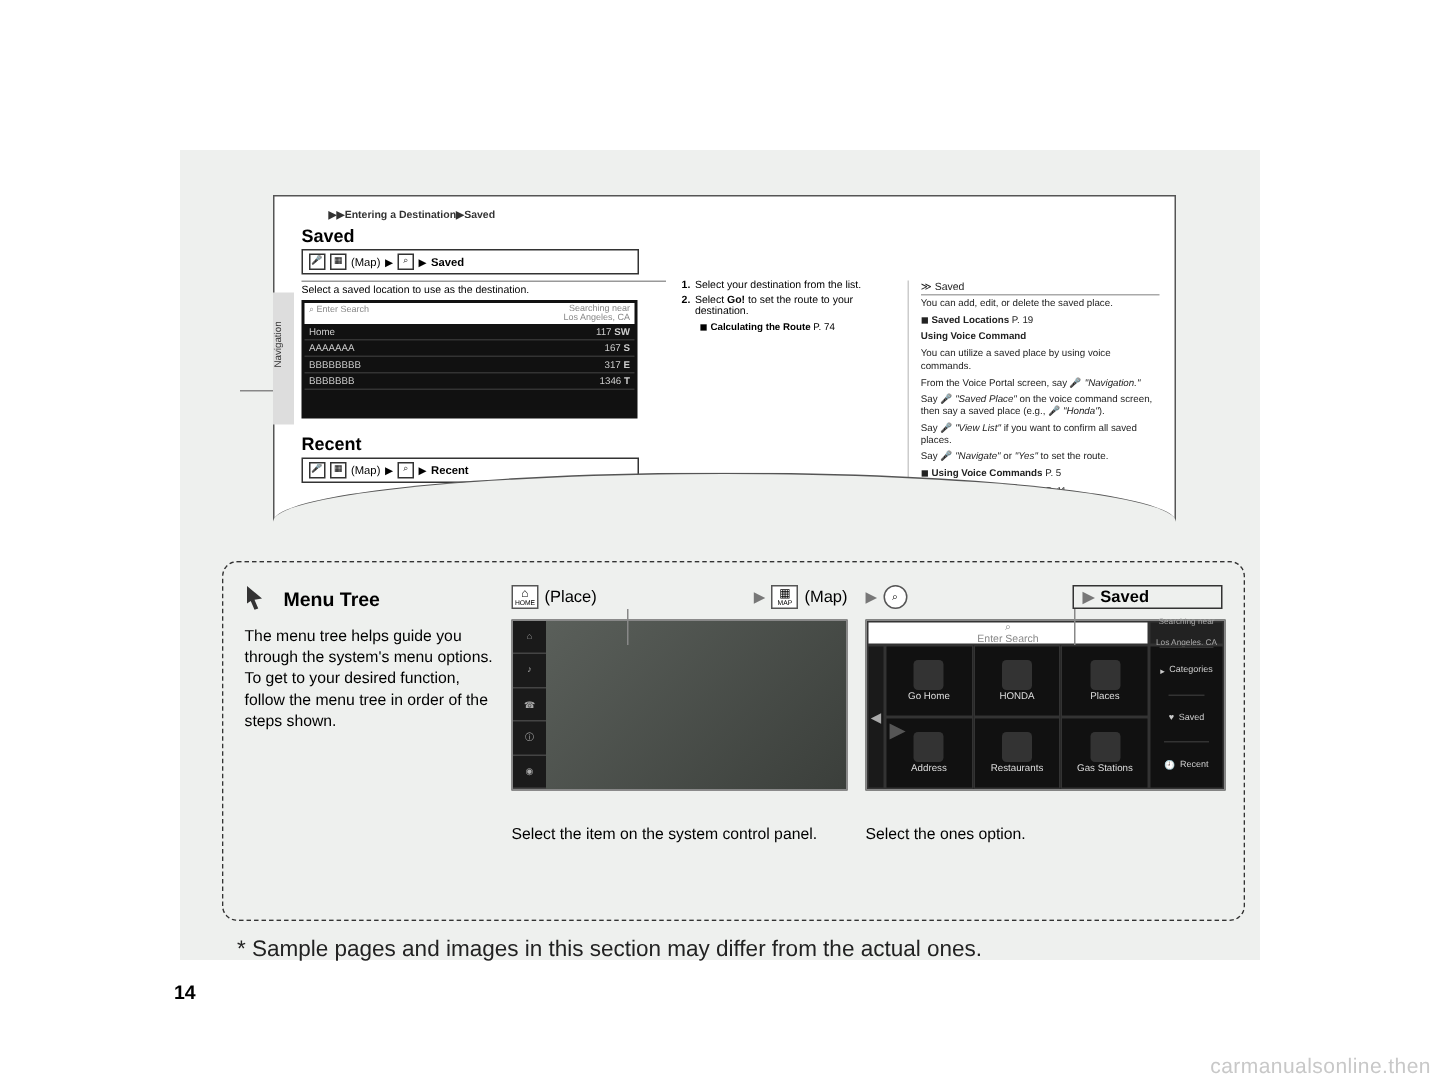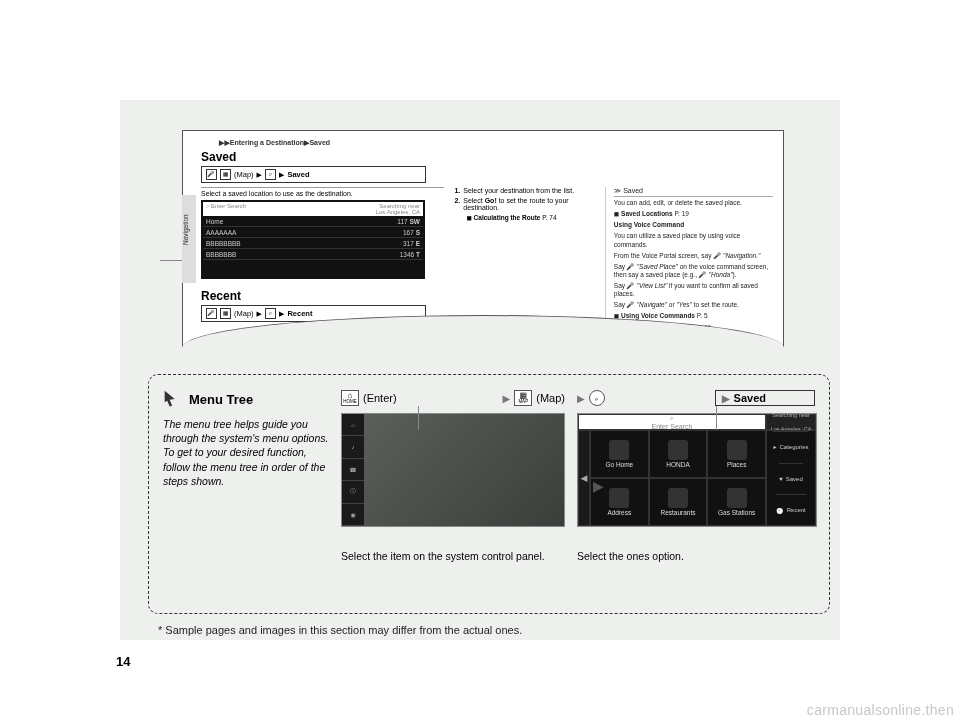--- a/index.html
+++ b/index.html
@@ -162,21 +162,21 @@
     gap: 12px;
   }
   .col1 { width: 210px; }
   .mt-head {
     display:flex; align-items:center; gap:6px; margin-bottom:8px;text-align:right;
   }
   .mt-icon {
     width: 20px; height:20px;
   }
   .mt-title { font-weight:bold; font-size:13px; }
-  .mt-text { font-size: 10.5px; line-height:1.35;font-style:italic; }
+  .mt-text { font-size: 10.5px; line-height:1.35; }
 
   .col2 { width: 232px; }
   .col3 { width: 238px; position:relative; }
 
   .iconbar {
     display:flex; align-items:center; gap:4px; font-size:11px; margin-bottom:6px;
     height:18px;
   }
   .iconbox {
     display:inline-flex; align-items:center; justify-content:center;
@@ -233,21 +233,21 @@
     width:1px;
     background:#888;
   }
   .pointer.p1 { left:418px; top:406px; height:24px; }
   .pointer.p2 { left:716px; top:406px; height:24px; }
 
   .footnote {
     position: absolute;
     left: 158px;
     top: 624px;
-    font-size: 11px;
+    font-size: 15px;
     color: #222;
   }
   .pagenum {
     position: absolute;
     left: 116px;
     top: 654px;
     font-size: 13px;
     font-weight: bold;
   }
   .watermark {
@@ -361,21 +361,21 @@
     </div>
     <div class="mt-text">The menu tree helps guide you through the system's menu options. To get to your desired function, follow the menu tree in order of the steps shown.</div>
   </div>
 
   <div class="col2">
     <div class="iconbar">
       <span class="iconbox">
           <span class="t">⌂</span>
           <span class="b">HOME</span>
         </span>
-      <span>(Enter)</span>
+      <span>(Place)</span>
       <span style="flex:1"></span>
       <span class="arrow-tri">▶</span>
       <span class="iconbox">
           <span class="t">▦</span>
           <span class="b">MAP</span>
         </span>
       <span>(Map)</span>
     </div>
     <div class="panel-img">
       <div class="sidebar">

